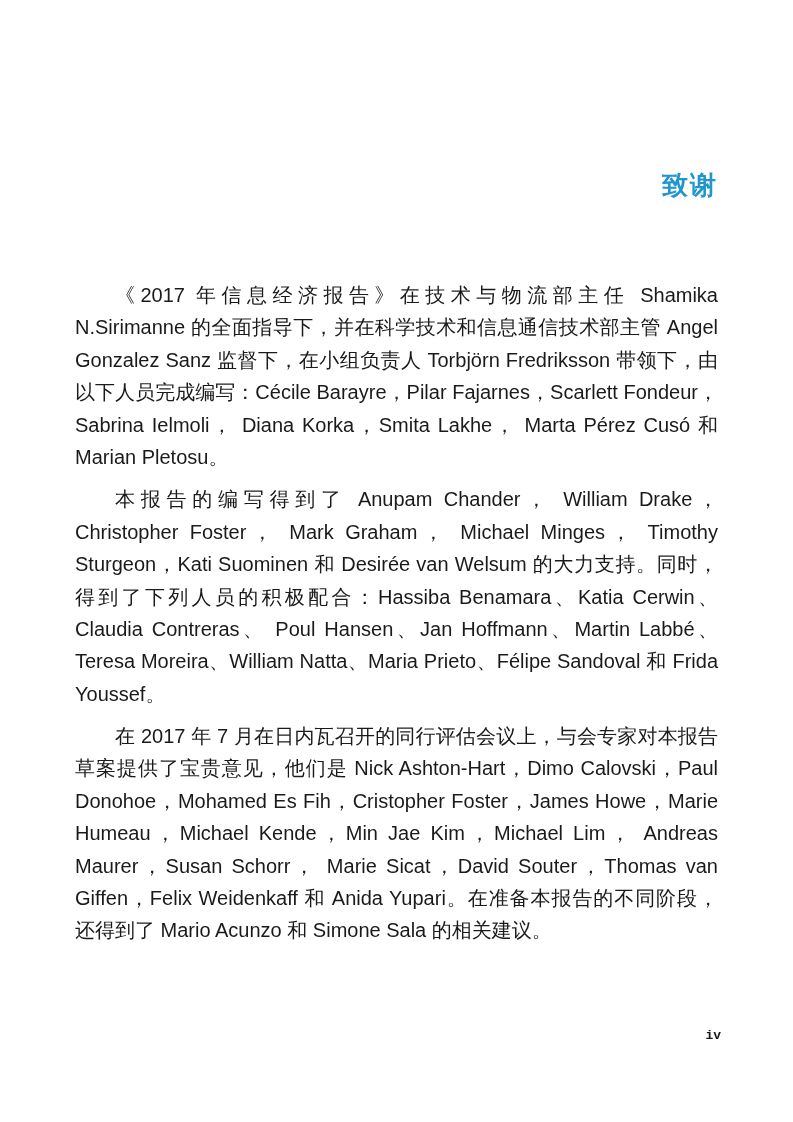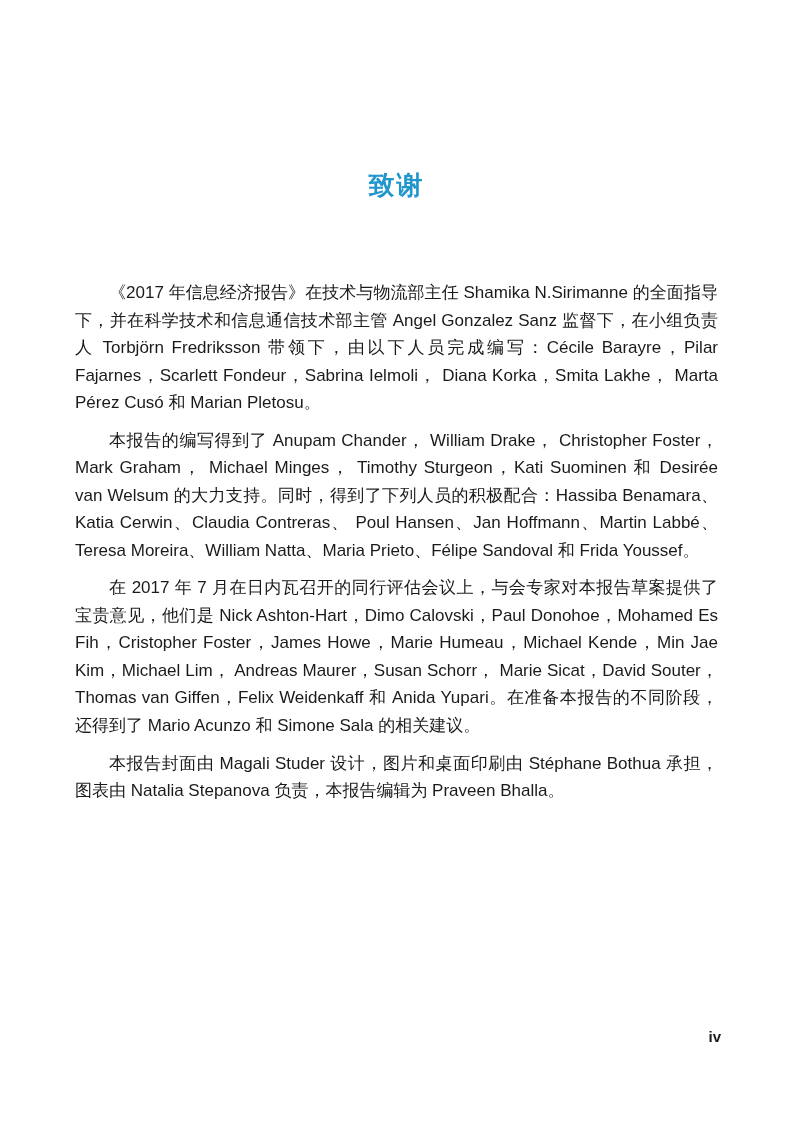--- a/index.html
+++ b/index.html
@@ -23,67 +23,66 @@
     height: 1122px;
     background: #ffffff;
   }
   .content {
     position: absolute;
     left: 75px;
     top: 0;
     width: 643px;
   }
   .page-title {
-    text-align: center;
+    text-align: right;
     color: #2196cc;
     font-size: 26px;
     font-weight: bold;
     letter-spacing: 2px;
     margin-top: 168px;
     margin-bottom: 0;
     font-family: Liberation Serif, serif;
   }
   .body-text {
     margin-top: 0;
     font-size: 14.3px;
     line-height: 1.62;
     text-align: justify;
     text-justify: inter-ideograph;
     color: #1a1a1a;
     font-family: "Liberation Sans", sans-serif;
   }
   .para {
     text-indent: 2em;
     margin: 0 0 10px 0;
-    font-size: 17px;
+    font-size: 20px;
     line-height: 1.62;
     text-align: justify;
     text-justify: inter-ideograph;
     font-family: "Liberation Sans", sans-serif;
   }
   #paras {
     margin-top: 76px;
   }
   .page-number {
     position: absolute;
     right: 72px;
     top: 1028px;
-    font-size: 15px;
+    font-size: 13px;
     font-weight: bold;
     color: #1a1a1a;
-    font-family: Liberation Sans, sans-serif;
+    font-family: Liberation Mono, monospace;
   }
 </style>
 </head>
 <body>
 
 <div class="page">
   <div class="content">
     <h1 class="page-title">致谢</h1>
     <div id="paras" class="body-text">
       <p class="para">《2017 年信息经济报告》在技术与物流部主任 Shamika N.Sirimanne 的全面指导下，并在科学技术和信息通信技术部主管 Angel Gonzalez Sanz 监督下，在小组负责人 Torbjörn Fredriksson 带领下，由以下人员完成编写：Cécile Barayre，Pilar Fajarnes，Scarlett Fondeur，Sabrina Ielmoli， Diana Korka，Smita Lakhe， Marta Pérez Cusó 和 Marian Pletosu。</p>
       <p class="para">本报告的编写得到了 Anupam Chander， William Drake， Christopher Foster， Mark Graham， Michael Minges， Timothy Sturgeon，Kati Suominen 和 Desirée van Welsum 的大力支持。同时，得到了下列人员的积极配合：Hassiba Benamara、Katia Cerwin、Claudia Contreras、 Poul Hansen、Jan Hoffmann、Martin Labbé、Teresa Moreira、William Natta、Maria Prieto、Félipe Sandoval 和 Frida Youssef。</p>
       <p class="para">在 2017 年 7 月在日内瓦召开的同行评估会议上，与会专家对本报告草案提供了宝贵意见，他们是 Nick Ashton-Hart，Dimo Calovski，Paul Donohoe，Mohamed Es Fih，Cristopher Foster，James Howe，Marie Humeau，Michael Kende，Min Jae Kim，Michael Lim， Andreas Maurer，Susan Schorr， Marie Sicat，David Souter，Thomas van Giffen，Felix Weidenkaff 和 Anida Yupari。在准备本报告的不同阶段，还得到了 Mario Acunzo 和 Simone Sala 的相关建议。</p>
-      <p class="para">本报告封面由 Magali Studer 设计，图片和桌面印刷由 Stéphane Bothua 承担，图表由 Natalia Stepanova 负责，本报告编辑为 Praveen Bhalla。</p>
     </div>
   </div>
   <div class="page-number">iv</div>
 </div>
 
 </body></html>

